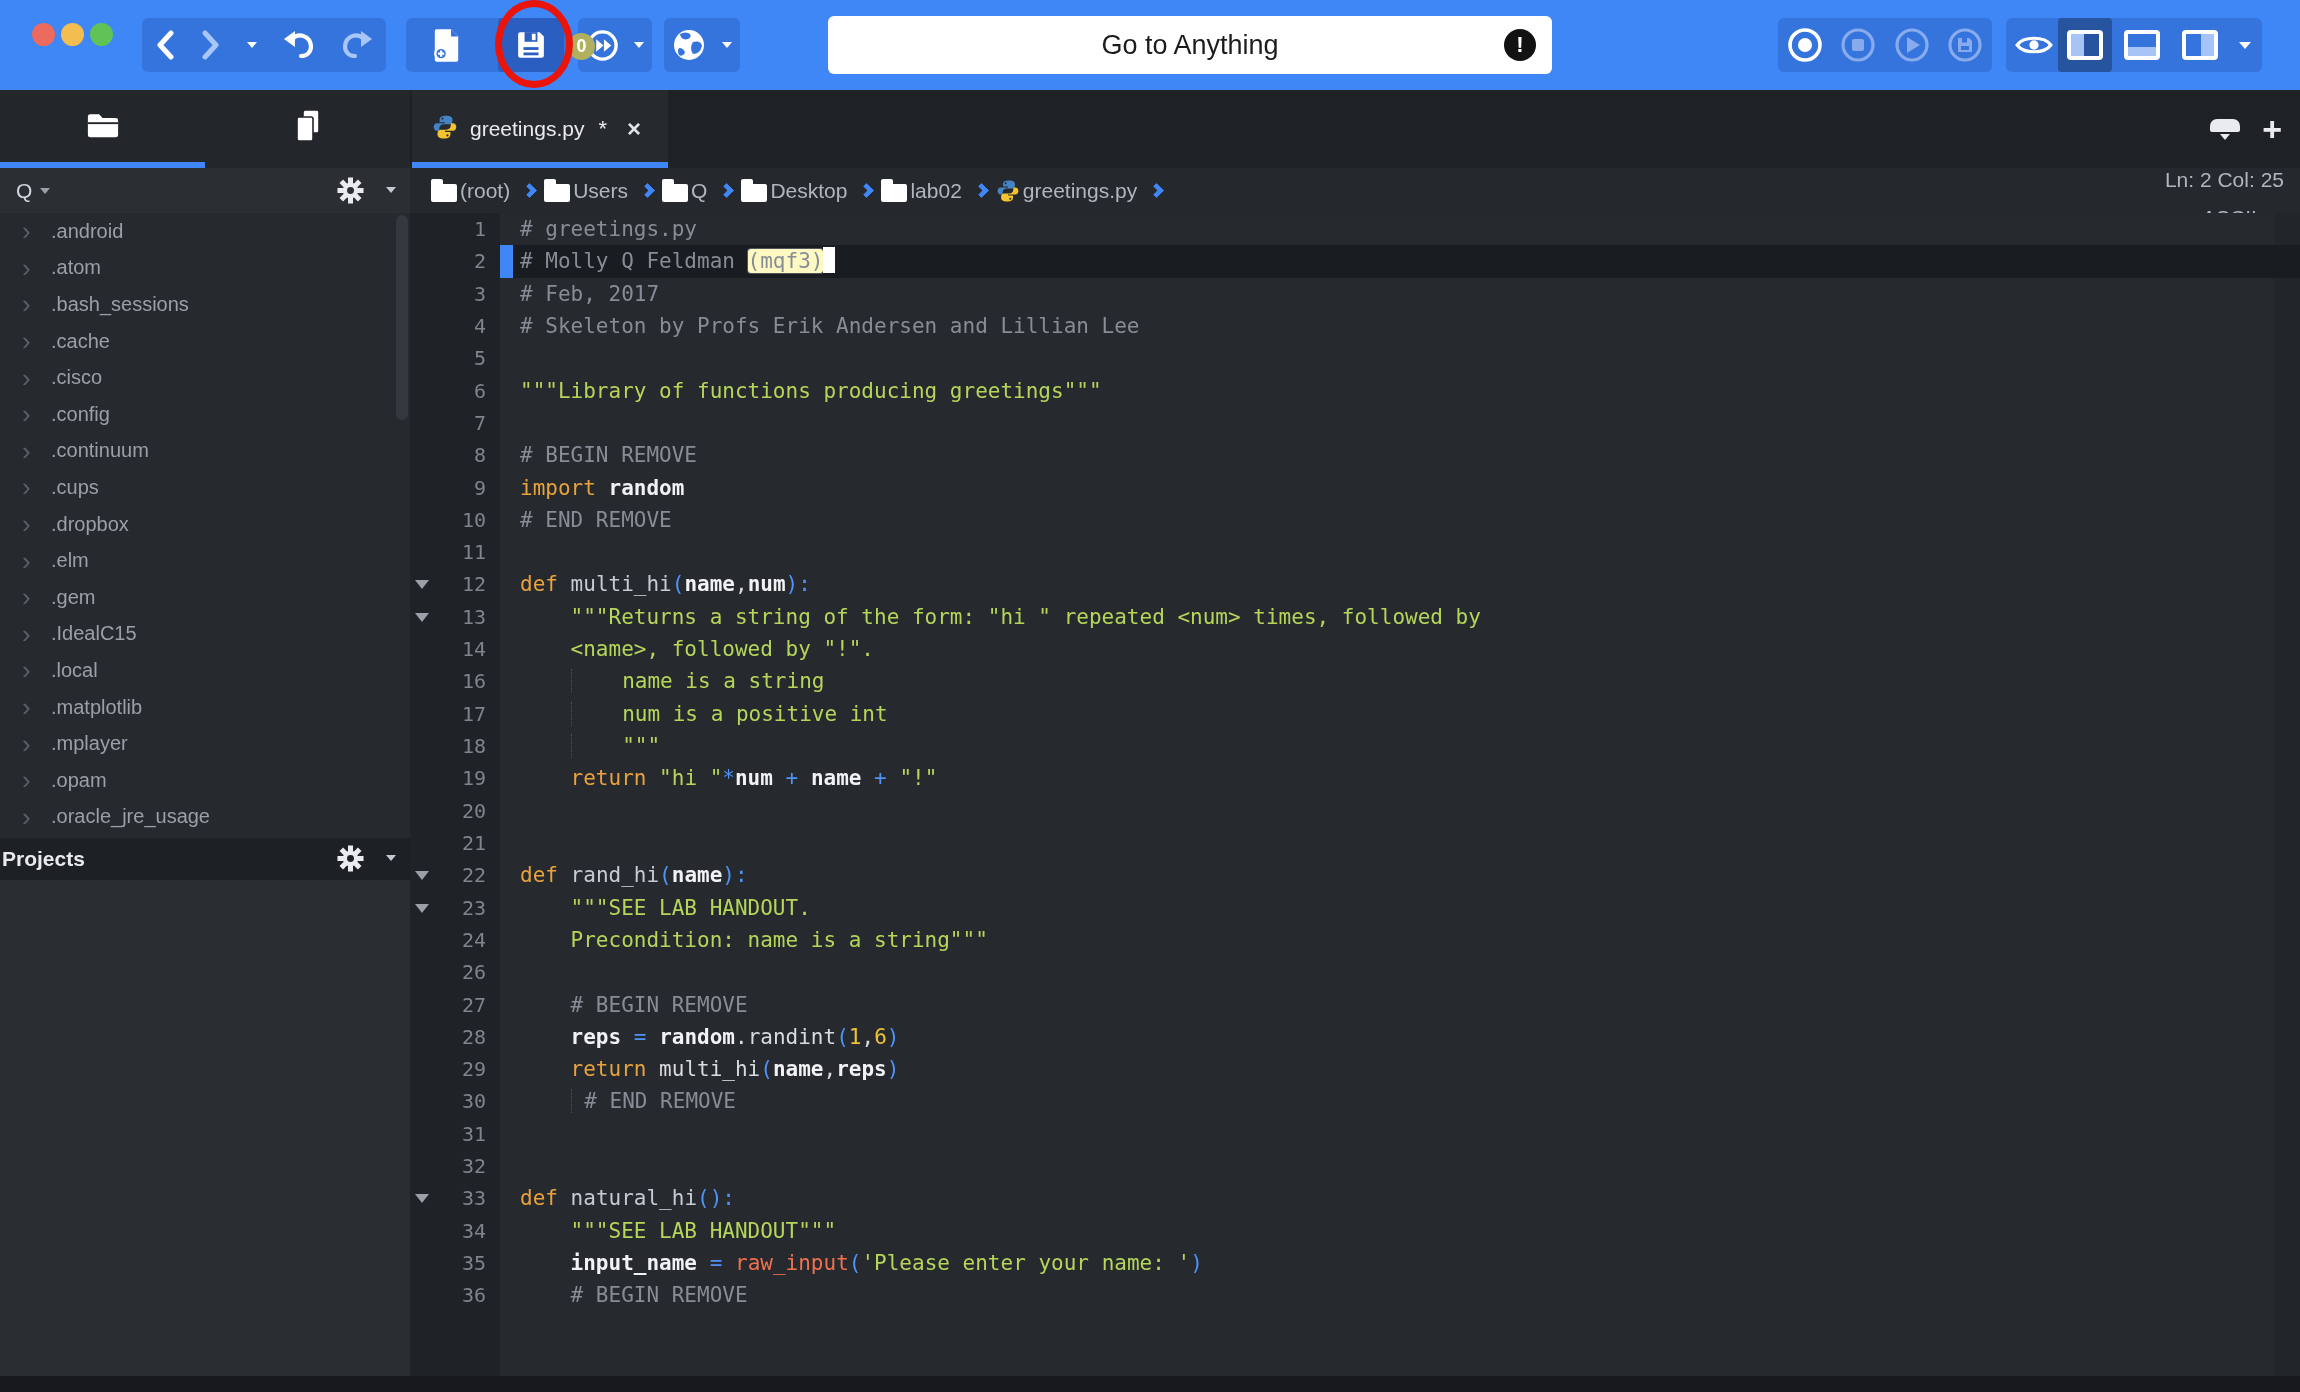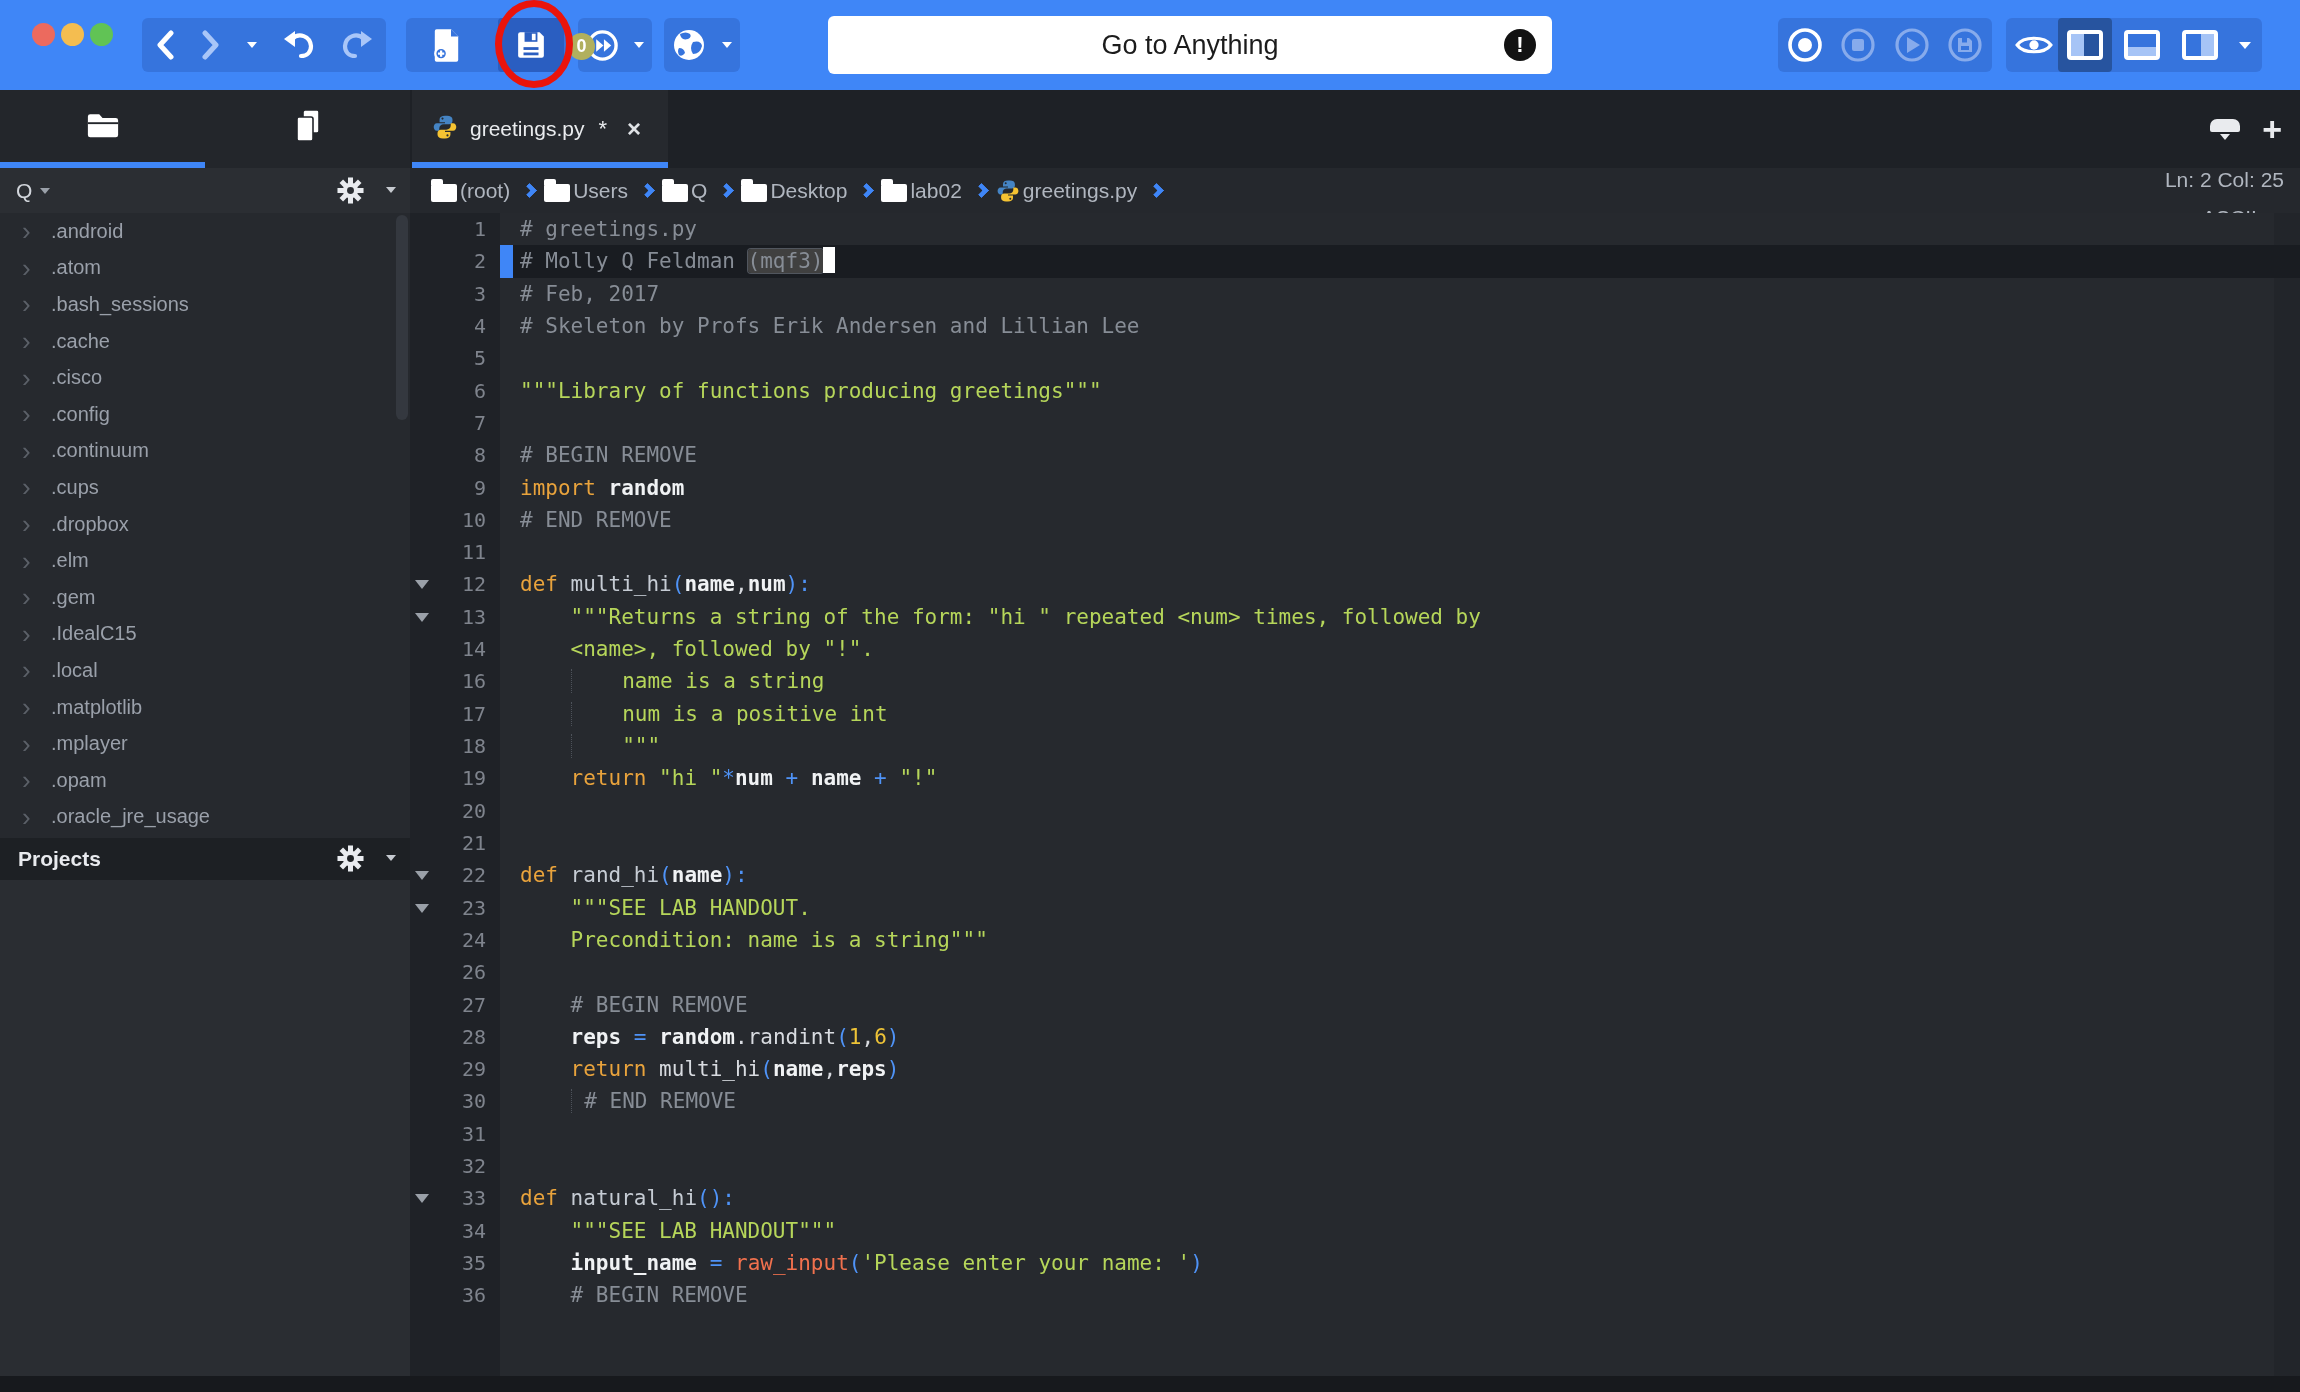--- a/index.html
+++ b/index.html
@@ -72,21 +72,21 @@
   .status-text { color:#b0b6bf; font-size:21px; }
   .statusgroup .caret { border-top-color:#b0b6bf; }
 
   
   .tree { position:absolute; left:0; top:213px; width:410px; height:625px; background:#26292e; overflow:hidden; }
   .tree-item { height:36.6px; display:flex; align-items:center; }
   .tree-chevron { color:#5b6068; font-size:26px; margin-left:22px; width:16px; line-height:1; }
   .tree-label { color:#9aa0aa; font-size:20px; margin-left:13px; }
   .side-scrollthumb { position:absolute; left:396px; top:215px; width:12px; height:205px; background:#34383f; border-radius:6px; }
   .proj-header { position:absolute; left:0; top:838px; width:410px; height:42px; background:#1d2024; display:flex; align-items:center; }
-  .proj-label { color:#e8eaee; font-size:21px; font-weight:bold; margin-left:18px;text-align:center; }
+  .proj-label { color:#e8eaee; font-size:21px; font-weight:bold; margin-left:2px;text-align:center; }
   .proj-gear { position:absolute; right:46px; top:7px; }
   .proj-gear-caret { position:absolute; right:14px; top:17px; }
   .proj-content { position:absolute; left:0; top:880px; width:410px; height:496px; background:#2a2d32; }
 
   
   .editor { position:absolute; left:410px; top:213px; width:1890px; height:1163px; background:#26292e; }
   .editor::before { content:''; position:absolute; left:0; top:0; width:90px; height:100%; background:#1f2227; }
   .editor-scroll { position:absolute; right:0; top:0; width:26px; height:100%; background:#22252a; }
   .crow { position:relative; height:32.32px; display:flex; }
   .crow.cur { background:#191c21; }
@@ -98,21 +98,21 @@
   .tk-c { color:#878d96; }
   .tk-s { color:#b6d65a; }
   .tk-k { color:#e9a33c; }
   .tk-b { color:#f1714e; }
   .tk-n { color:#eec337; }
   .tk-o { color:#4f93f7; }
   .tk-i { color:#d8dbe0; }
   .tk-v { color:#f0f2f4; font-weight:bold; }
   .tk-f { color:#c6ccd4; }
   .tk-g { border-left:1px dotted #4d525a; }
-  .tk-m { background:#404040; border-radius:3px; box-shadow:0 0 0 1px #51565e; }
+  .tk-m { background:#fef9c3; border-radius:3px; box-shadow:0 0 0 1px #51565e; }
   .caret-block { display:inline-block; width:12px; height:26px; background:#ffffff; vertical-align:-5px; }
 
   .bottombar { position:absolute; left:0; top:1376px; width:2300px; height:16px; background:#17191d; }
 </style>
 </head>
 <body>
 
 <div class="screen">
 
   <div class="toolbar">

